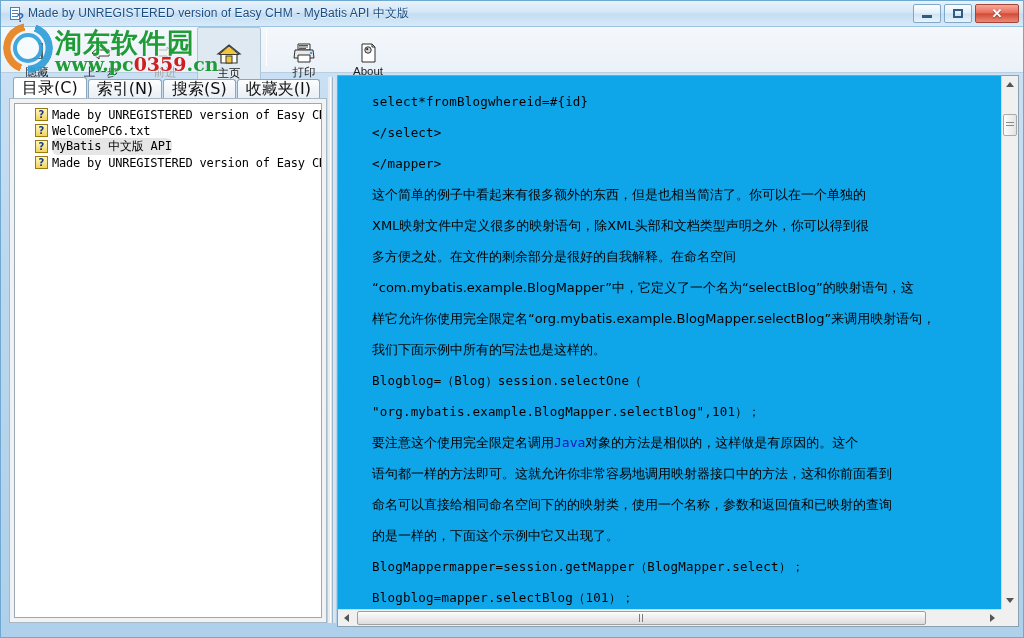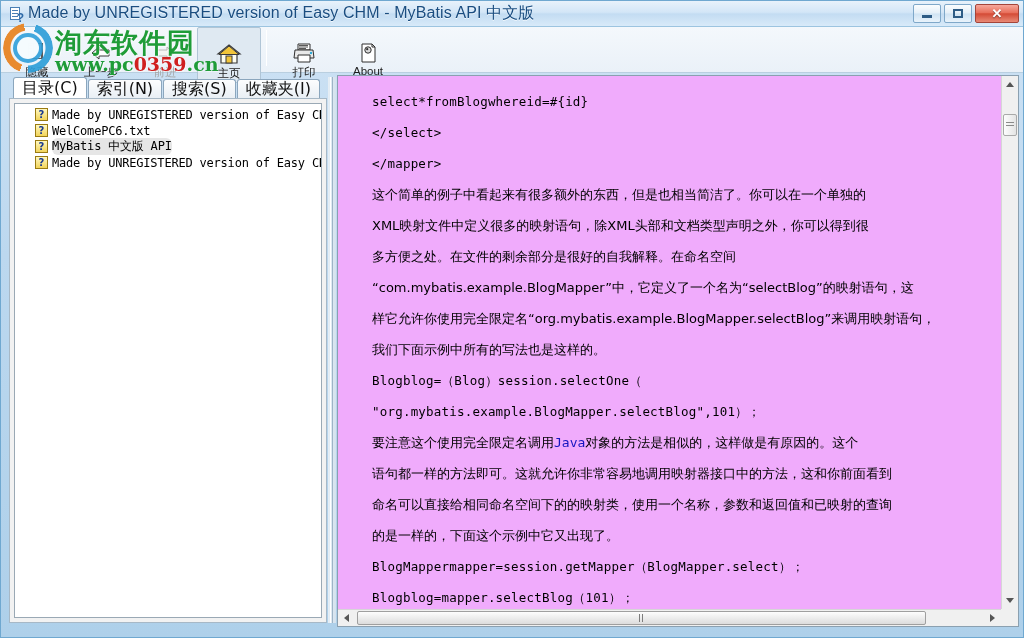--- a/index.html
+++ b/index.html
@@ -38,21 +38,21 @@
   }
   .title-icon .ln {
     position: absolute; left: 4px; width: 6px; height: 1px; background: #4a7fb5;
   }
   .title-icon .q {
     position: absolute; right: 0px; bottom: -1px;
     font-size: 12px; font-weight: bold; color: #2f6aa8;
     line-height: 10px;
   }
   .title-text {
-    font-size: 16px; color: #1a4d80;
+    font-size: 12px; color: #1a4d80;
     white-space: nowrap;
     text-shadow: 0 1px 0 rgba(255,255,255,0.75);
     letter-spacing: 0.1px;
   }
   .win-buttons {
     position: absolute; right: 4px; top: 3px;
     display: flex; gap: 3px;
   }
   .wbtn {
     width: 28px; height: 19px;
@@ -232,21 +232,21 @@
 
   
   .rightpane {
     position: absolute; left: 336px; top: 74px; right: 4px; bottom: 10px;
     background: #ffffff;
     border: 1px solid #8ba0b0;
   }
   .content {
     position: absolute; left: 0; top: 0; right: 17px; bottom: 17px;
     overflow: hidden;
-    background: #f0abfc;
+    background: #0ea5e9;
     padding: 10px 10px 4px 34px;
   }
   .cline {
     font-size: 13px;
     line-height: 31px;
     color: #000000;
     white-space: nowrap;
     font-family: "DejaVu Sans", sans-serif;
   }
   .cline.mono {

